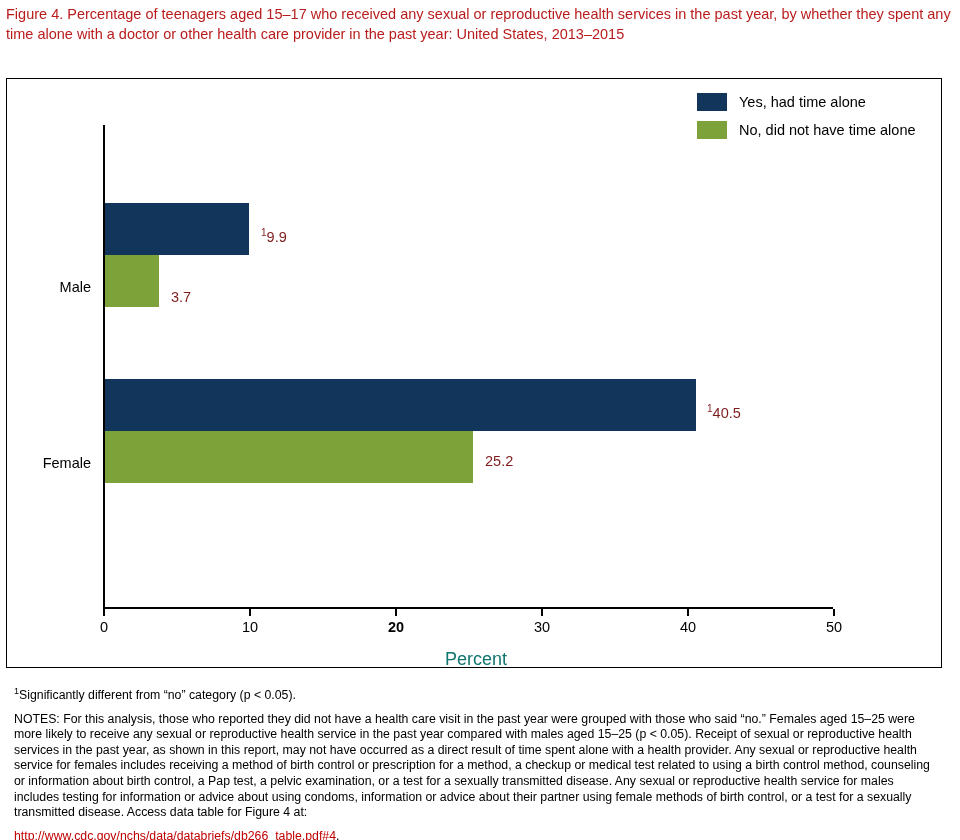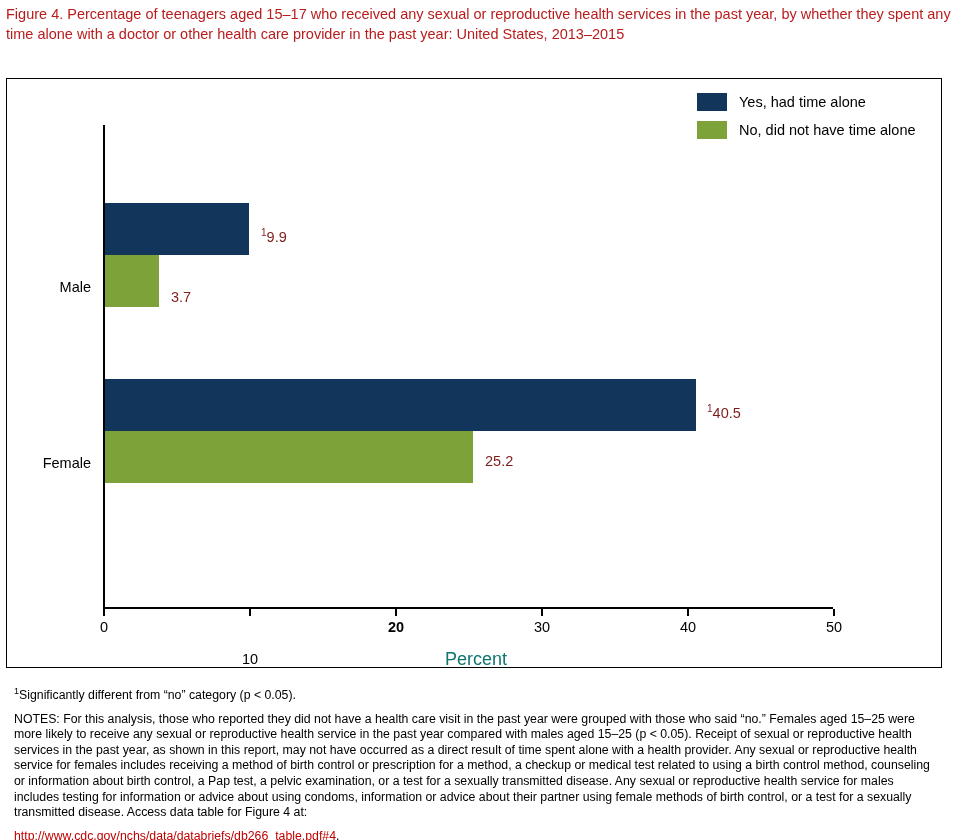--- a/index.html
+++ b/index.html
@@ -207,21 +207,21 @@
       </div>
 
       <div class="tick" style="left:0px;"></div>
       <div class="tick" style="left:146px;"></div>
       <div class="tick" style="left:292px;"></div>
       <div class="tick" style="left:438px;"></div>
       <div class="tick" style="left:584px;"></div>
       <div class="tick" style="left:730px;"></div>
 
       <div class="tick-label" style="left:1px;">0</div>
-      <div class="tick-label" style="left:147px;margin-top:32px;">10</div>
+      <div class="tick-label" style="left:147px;">10</div>
       <div class="tick-label" style="left:293px;font-weight:bold;">20</div>
       <div class="tick-label" style="left:439px;">30</div>
       <div class="tick-label" style="left:585px;">40</div>
       <div class="tick-label" style="left:731px;">50</div>
 
       <div class="x-axis-title">Percent</div>
 
     </div>
   </div>
 

